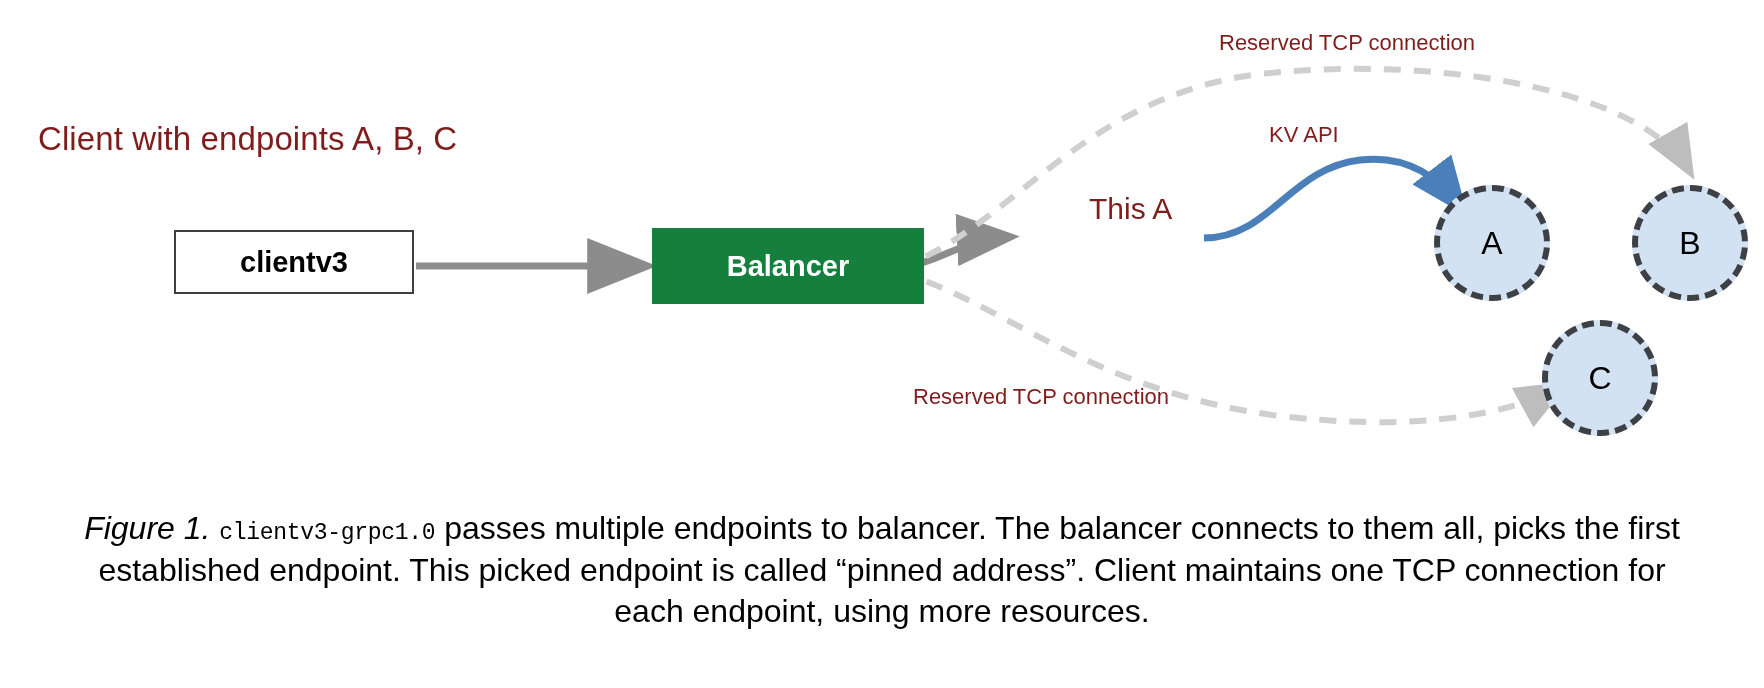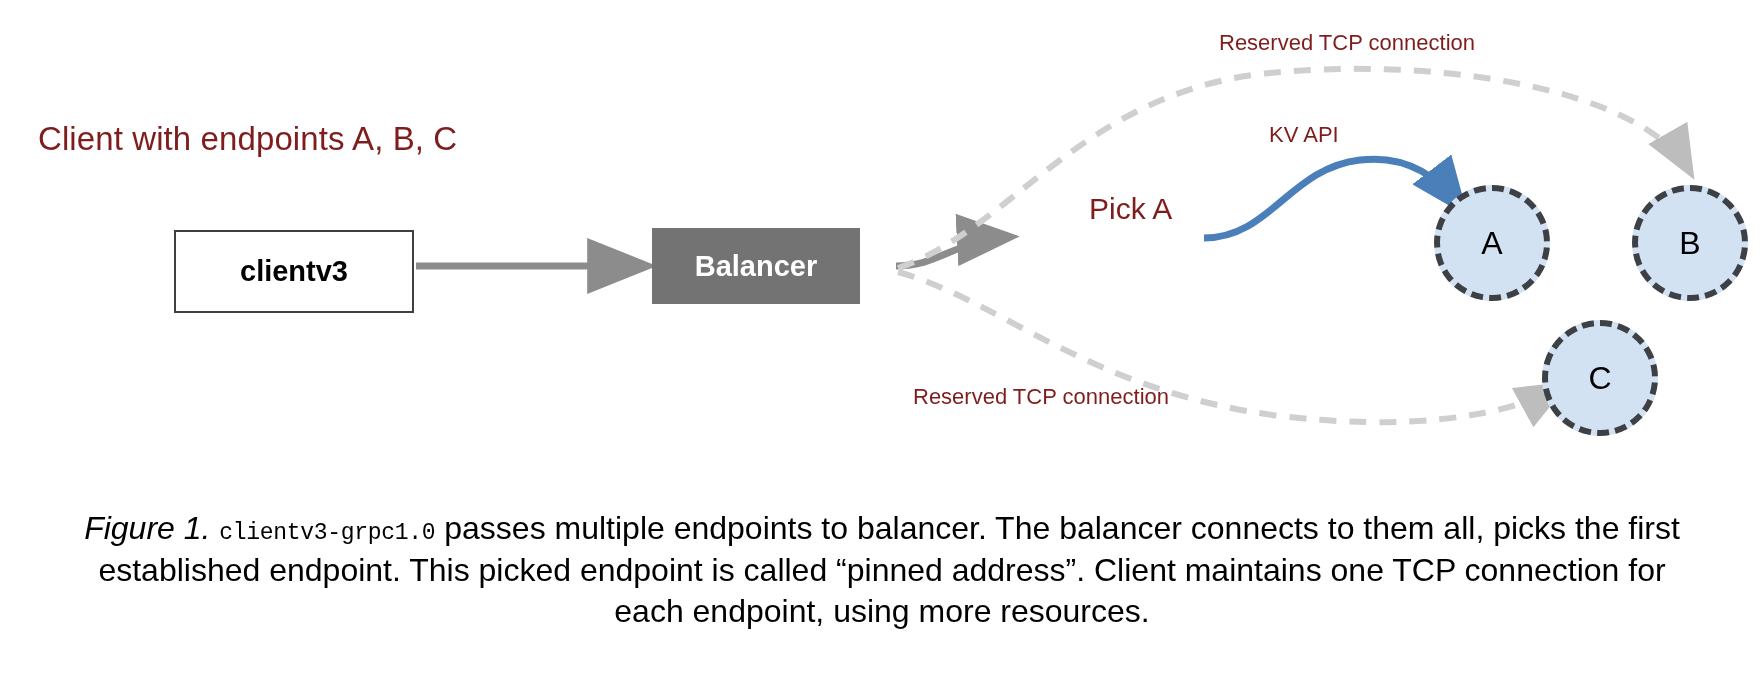--- a/index.html
+++ b/index.html
@@ -64,33 +64,33 @@
     position: absolute;
     box-sizing: border-box;
     display: flex;
     align-items: center;
     justify-content: center;
   }
   .box-clientv3 {
     left: 174px;
     top: 230px;
     width: 240px;
-    height: 83px;
+    height: 64px;
     border: 2px solid #3f3f3f;
     background: #ffffff;
     font-size: 29px;
     font-weight: bold;
     color: #000000;
   }
   .box-balancer {
     left: 652px;
     top: 228px;
-    width: 208px;
+    width: 272px;
     height: 76px;
-    background: #737373;
+    background: #15803d;
     color: #ffffff;
     font-size: 29px;
     font-weight: bold;
   }
   .ep-circle {
     position: absolute;
     box-sizing: border-box;
     width: 116px;
     height: 116px;
     border-radius: 50%;
@@ -161,21 +161,21 @@
   <div class="lbl lbl-client-title">Client with endpoints A, B, C</div>
 
   <div class="node-box box-clientv3">
     <span>clientv3</span>
   </div>
 
   <div class="node-box box-balancer">
     <span>Balancer</span>
   </div>
 
-  <div class="lbl lbl-pick-a">Pick A</div>
+  <div class="lbl lbl-pick-a">This A</div>
 
   <div class="lbl lbl-kv-api">KV API</div>
 
   <div class="lbl lbl-res-top">Reserved TCP connection</div>
 
   <div class="lbl lbl-res-bottom">Reserved TCP connection</div>
 
   <div class="ep-circle ep-a">
     <span>A</span>
   </div>

